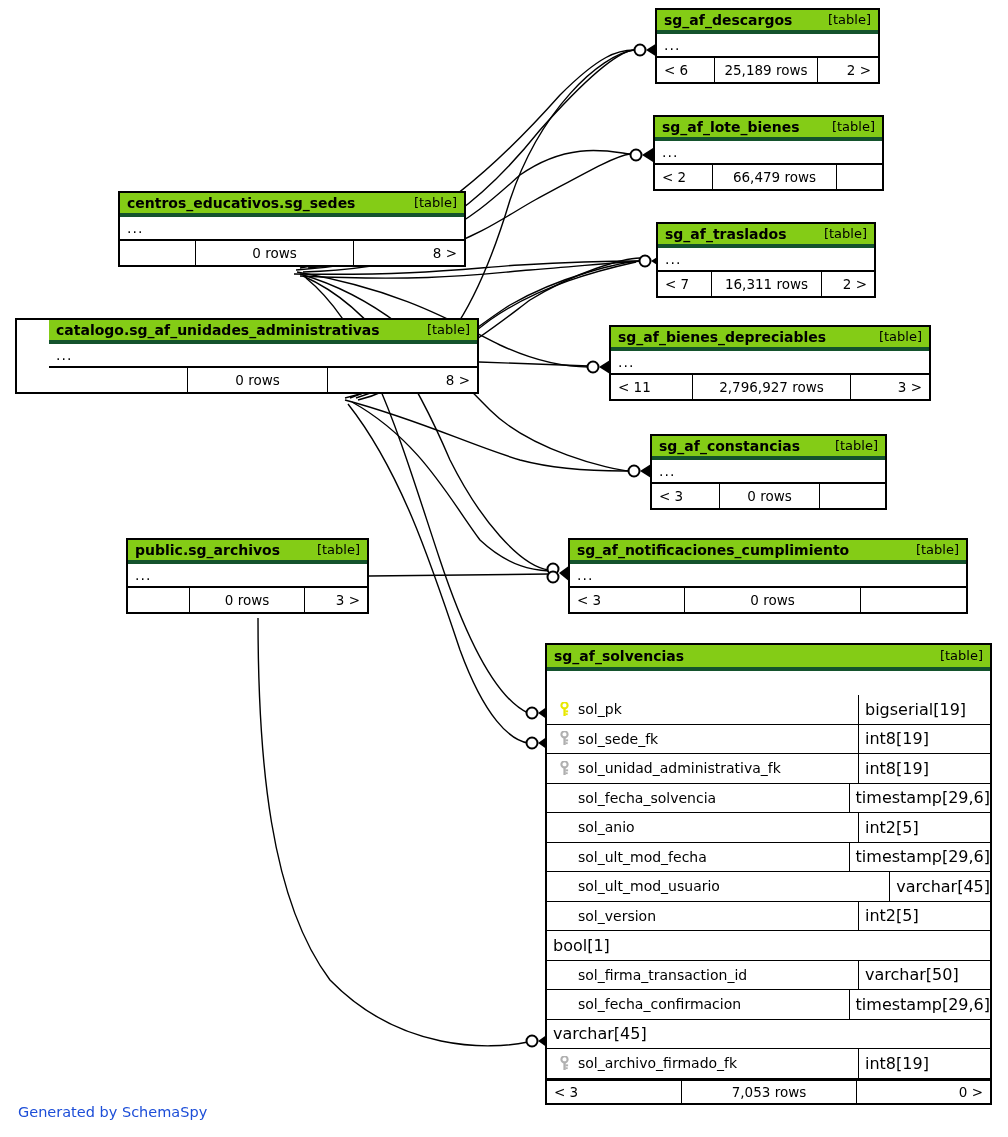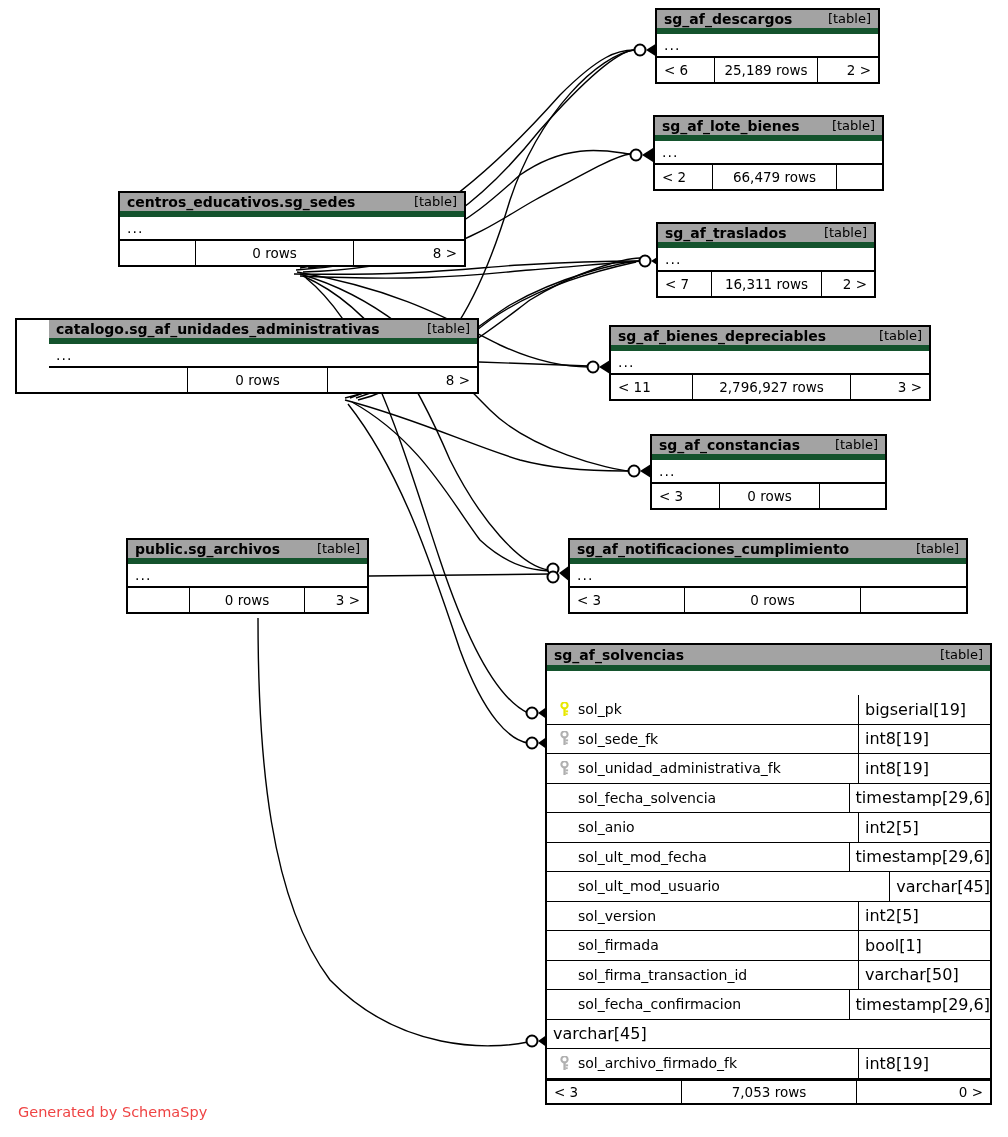--- a/index.html
+++ b/index.html
@@ -35,22 +35,22 @@
     border: 2px solid #000000;
     background: #ffffff;
     z-index: 3;
     font-size: 13.5px;
     color: #000000;
   }
   .tbl .hdr {
     display: flex;
     align-items: center;
     justify-content: space-between;
-    background: #a3a3a3;
-    border-bottom: 6px solid #14532d;
+    background: #84cc16;
+    border-bottom: 4px solid #14532d;
     padding: 3px 7px 4px 7px;
     height: 24px;
     box-sizing: border-box;
   }
   .tbl .hdr .tname {
     font-weight: bold;
     font-size: 14px;
     white-space: nowrap;
   }
   .tbl .hdr .ttype {
@@ -132,21 +132,21 @@
     flex: none;
     margin-right: 4px;
   }
   .keyslot svg { display: block; }
   .tbl .foot.detfoot { border-top: 2.4px solid #000; }
   #footer-note {
     position: absolute;
     left: 18px;
     top: 1104px;
     font-size: 14.5px;
-    color: #ef4444;
+    color: #1d4ed8;
     z-index: 4;
     white-space: nowrap;
   }
 </style>
 </head>
 <body>
 
 <div id="canvas">
 
   <svg id="edges" viewBox="0 0 1008 1137">
@@ -431,24 +431,20 @@
         <div class="crow">
           <div class="cname" style="width:312px">
             <span class="keyslot"></span>
             <span>sol_version</span>
           </div>
           <div class="ctype">
             <span>int2[5]</span>
           </div>
         </div>
         <div class="crow">
-          <div class="cname" style="width:312px">
-            <span class="keyslot"></span>
-            <span>sol_firmada</span>
-          </div>
           <div class="ctype">
             <span>bool[1]</span>
           </div>
         </div>
         <div class="crow">
           <div class="cname" style="width:312px">
             <span class="keyslot"></span>
             <span>sol_firma_transaction_id</span>
           </div>
           <div class="ctype">

